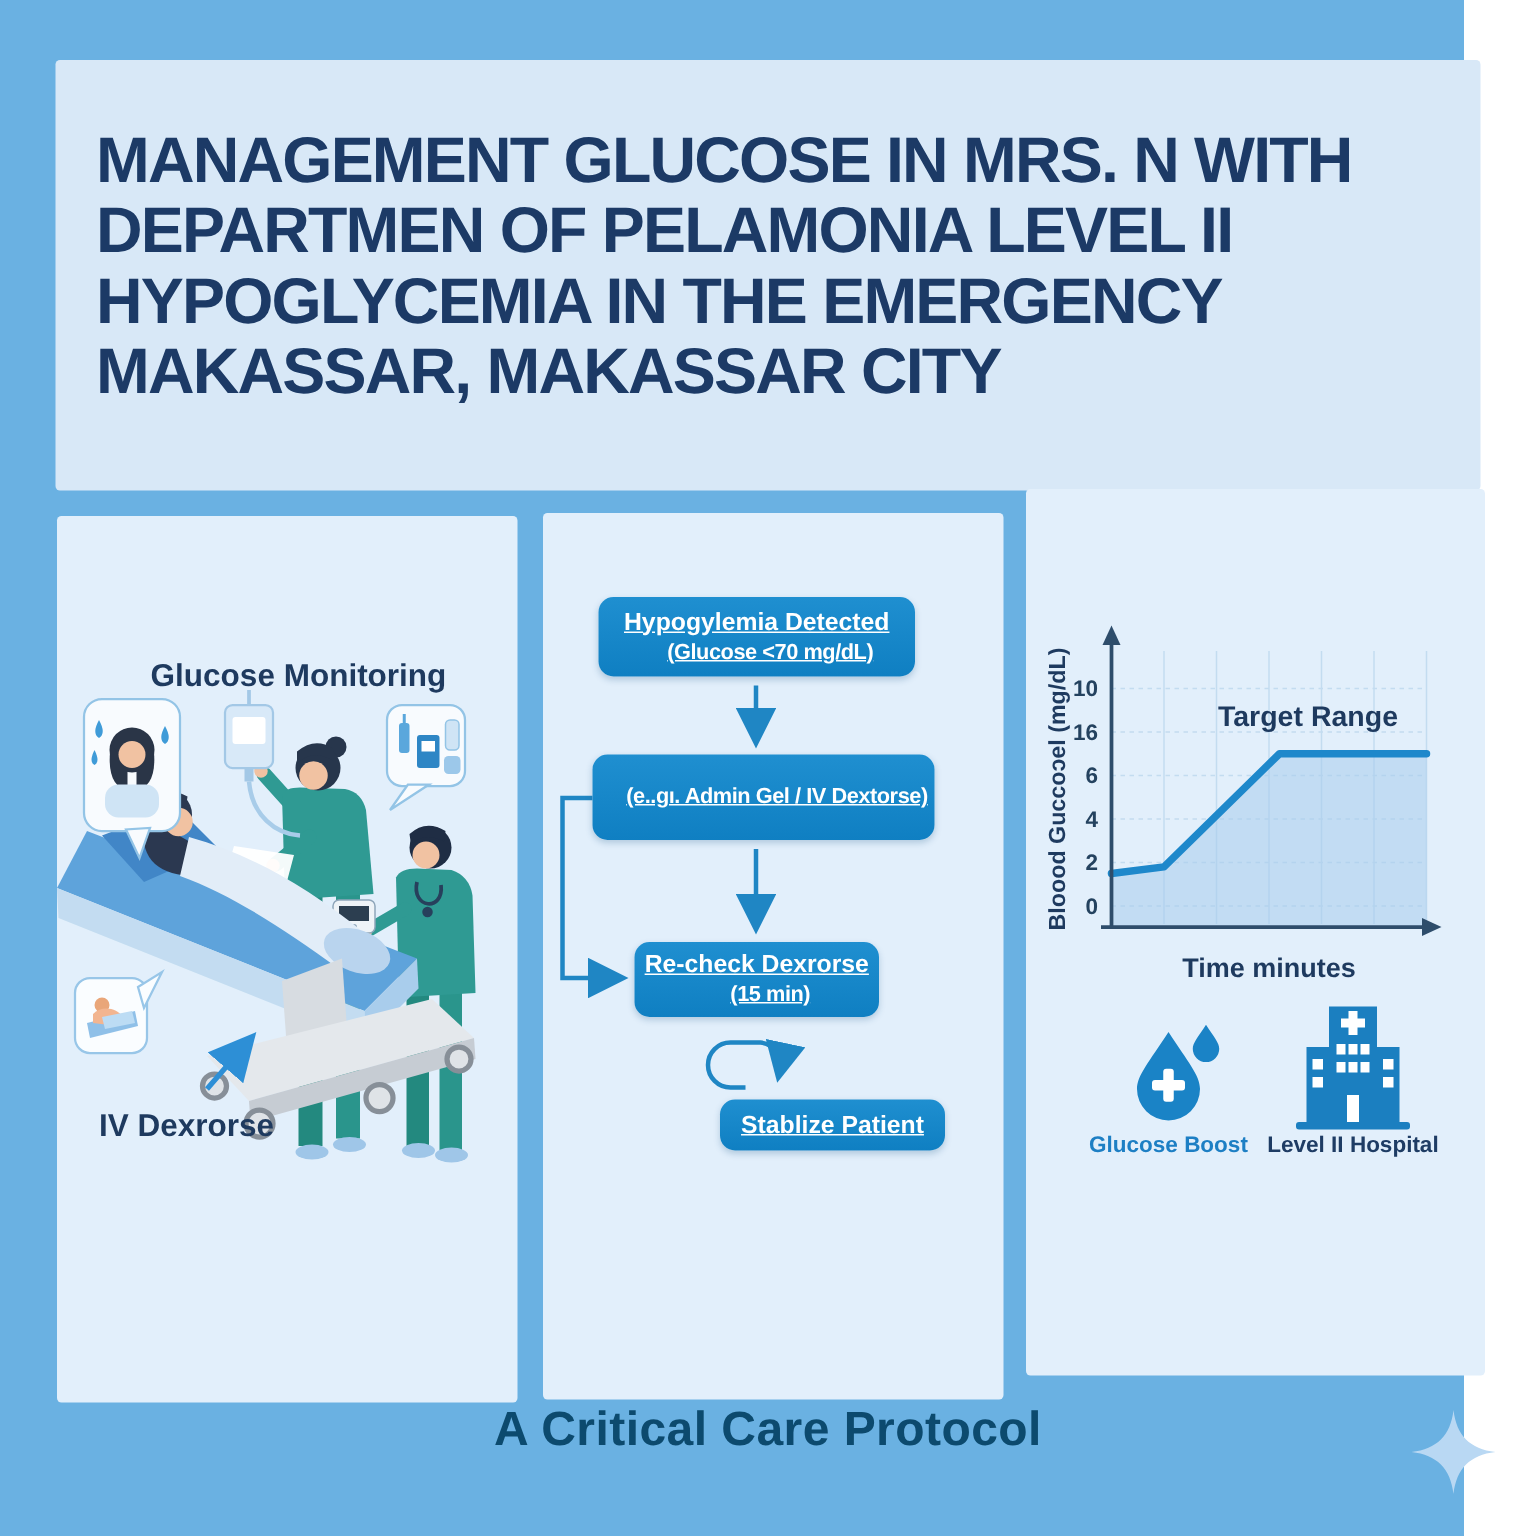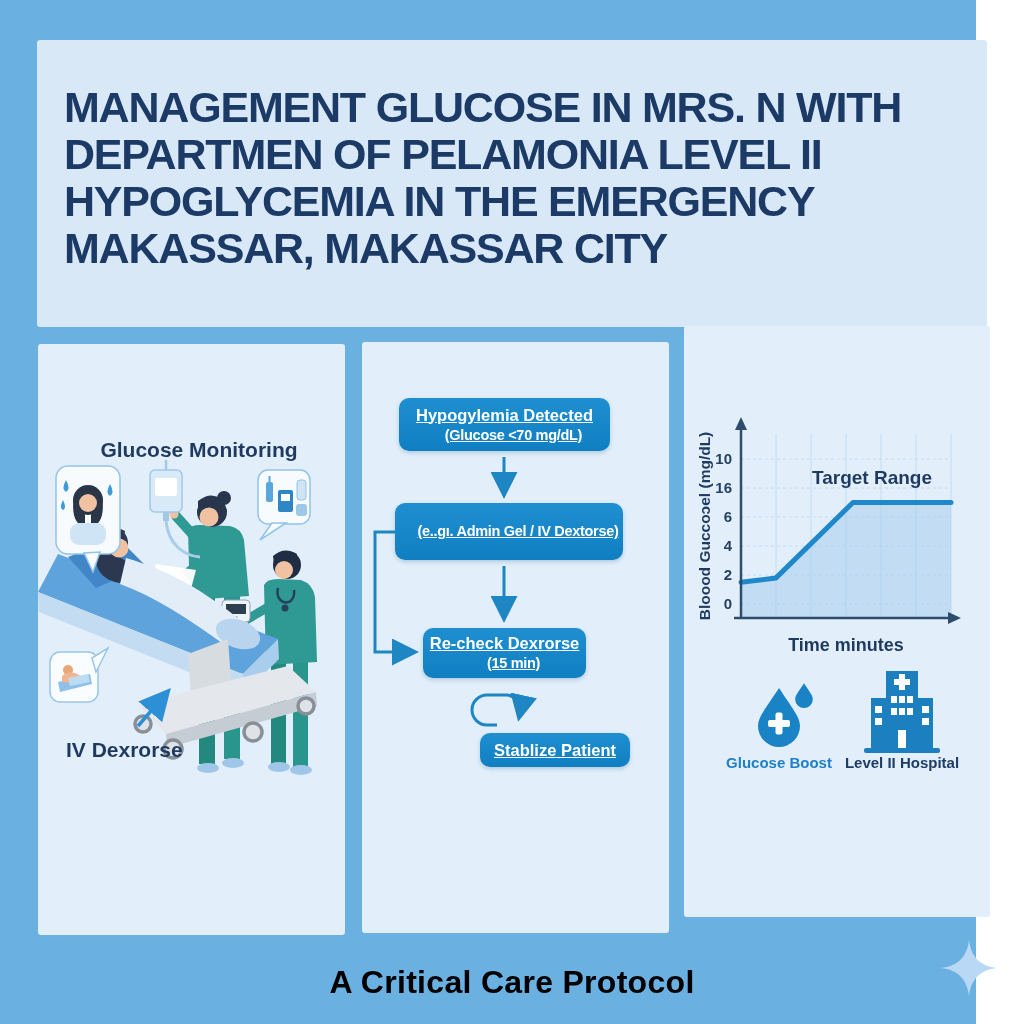--- a/index.html
+++ b/index.html
@@ -18,22 +18,22 @@
   .flow-box{position:absolute;background:linear-gradient(180deg,#1f8fd0,#0f7fc2);
       border-radius:10px;color:#fff;display:flex;flex-direction:column;
       justify-content:center;text-align:center;
       box-shadow:0 2px 4px rgba(30,90,140,0.25);text-decoration:underline;}
   .flow-box .l1{font-weight:bold;font-size:16.5px;line-height:21px;}
   .flow-box .l2{font-weight:bold;font-size:14.5px;line-height:19px;letter-spacing:-0.3px;margin-left:18px;}
   #flow-step-1{left:37px;top:56px;width:211px;height:53px;}
   #flow-step-2{left:33px;top:161px;width:228px;height:57px;}
   #flow-step-3{left:61px;top:286px;width:163px;height:50px;}
   #flow-step-4{left:70px;top:391px;width:150px;height:34px;margin-left:48px;}
-  #footer-caption{position:absolute;left:0;top:964px;width:1024px;text-align:center;
-      color:#000000;font-weight:bold;font-size:32px;letter-spacing:0.3px;}
+  #footer-caption{position:absolute;left:0;top:934px;width:1024px;text-align:center;
+      color:#0c4a6e;font-weight:bold;font-size:32px;letter-spacing:0.3px;}
   #sparkle{position:absolute;left:941px;top:940px;}
   text{font-family:"Liberation Sans","DejaVu Sans",sans-serif;}
   .navy{fill:#1e3a5f;font-weight:bold;}
   .tick{fill:#24425f;font-weight:bold;font-size:15px;}
 </style>
 </head>
 <body>
 
 <div id="canvas">
 

